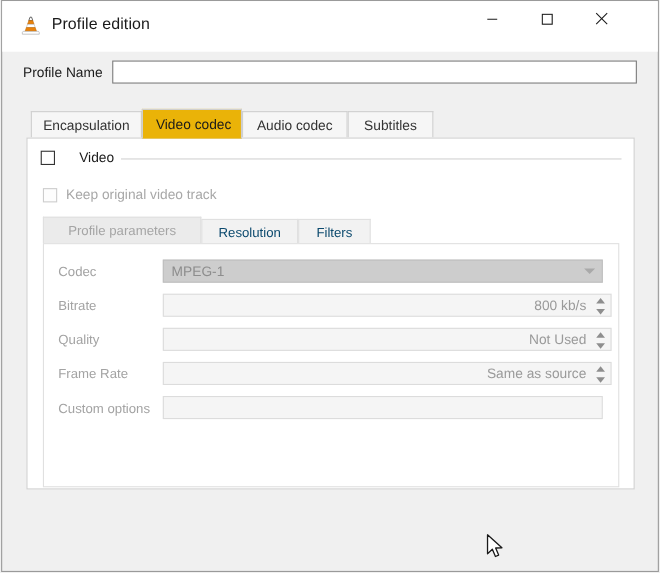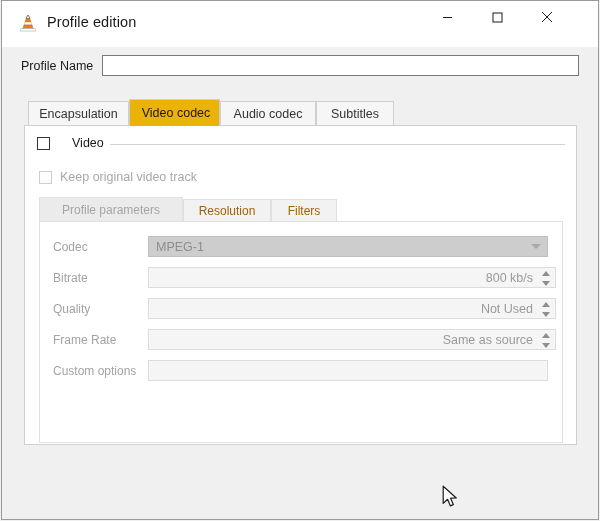--- a/index.html
+++ b/index.html
@@ -229,21 +229,21 @@
   }
   .itab {
     position: absolute;
     top: 2px;
     height: 22px;
     box-sizing: border-box;
     border: 1px solid #e0e0e0;
     border-bottom: none;
     background: #f2f2f2;
     font-size: 12px;
-    color: #a16207;
+    color: #0c4a6e;
     display: flex;
     align-items: center;
     justify-content: center;
     white-space: nowrap;
     cursor: default;
     padding: 0 11px;
   }
   .itab.selected {
     top: 0px;
     height: 24px;

